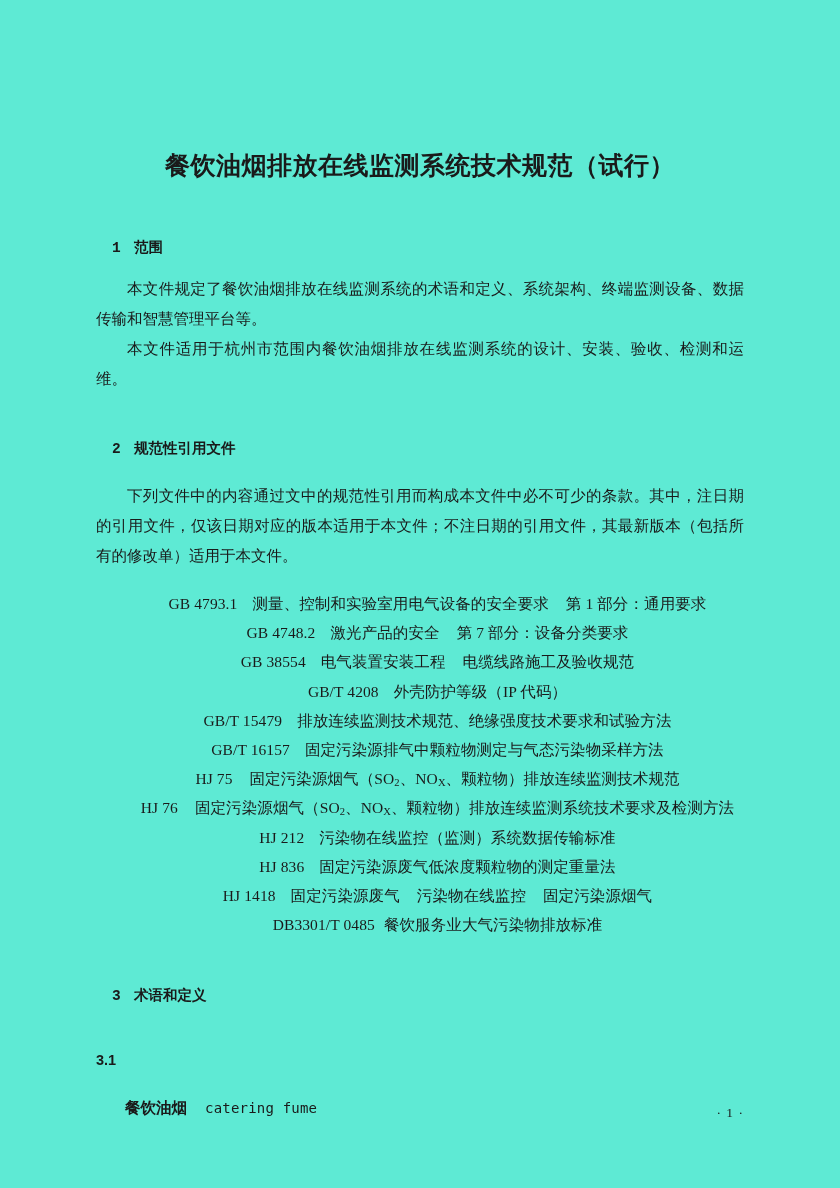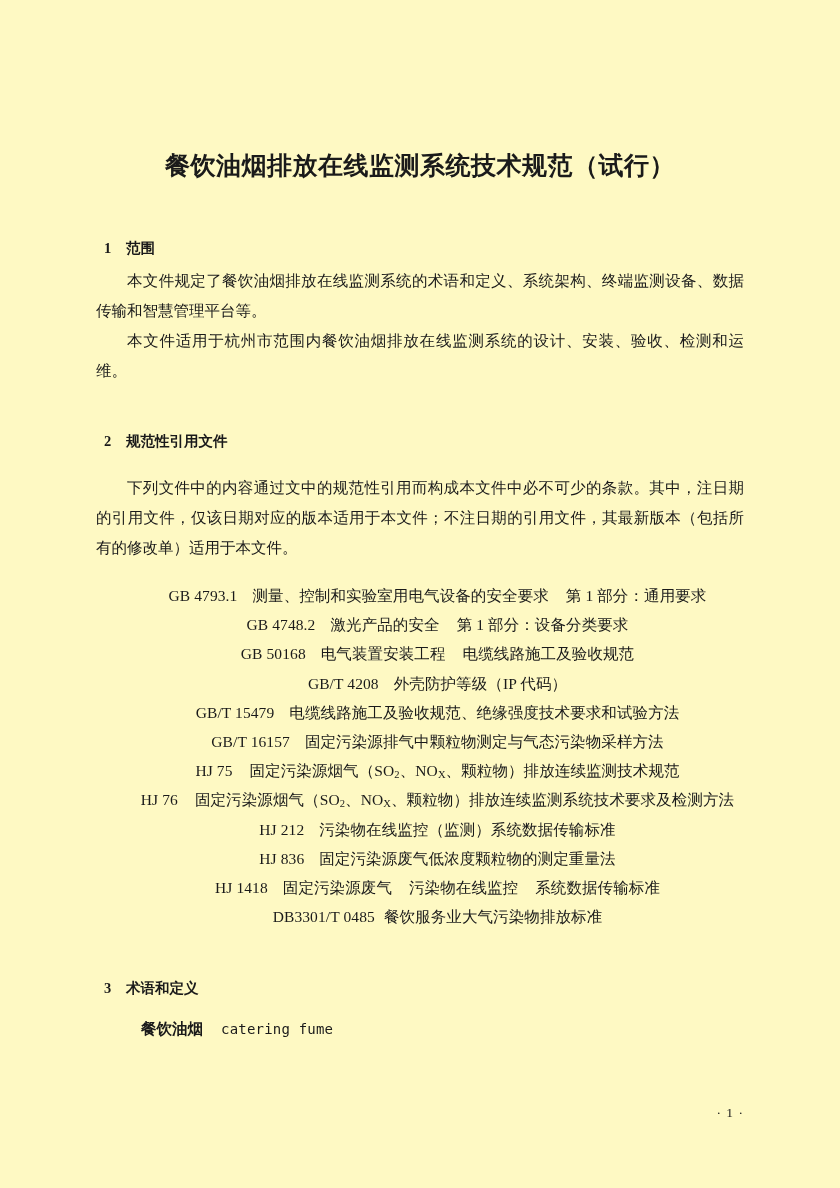--- a/index.html
+++ b/index.html
@@ -11,21 +11,21 @@
   body {
     font-family: "Liberation Serif", "DejaVu Serif", serif;
     color: #1a1a1a;
     -webkit-font-smoothing: antialiased;
   }
   .page {
     position: relative;
     width: 840px;
     height: 1188px;
     margin: 0 auto;
-    background: #fef9c3;
+    background: #5eead4;
     box-sizing: border-box;
     overflow: hidden;
   }
   .content {
     position: absolute;
     left: 96px;
     top: 0;
     width: 648px;
   }
 
@@ -36,25 +36,25 @@
     font-size: 25px;
     line-height: 34px;
     text-align: center;
     letter-spacing: 0.5px;
     margin: 0;
     padding-top: 148px;
   }
 
   
   .sec-heading {
-    font-family: Liberation Serif, serif;
+    font-family: Liberation Mono, monospace;
     font-weight: bold;
     font-size: 14.5px;
     line-height: 20px;
-    margin: 8px;
+    margin: 16px;
     white-space: pre;
   }
   .sec-num {
     display: inline-block;
     min-width: 22px;
   }
   .sec-1  { margin-top: 56px; }
   .sec-2  { margin-top: 45px; }
   .sec-3  { margin-top: 47px; }
 
@@ -100,24 +100,24 @@
   
   .term-num {
     font-family: "Liberation Sans", "DejaVu Sans", sans-serif;
     font-weight: bold;
     font-size: 14.5px;
     line-height: 20px;
     margin: 0;
     margin-top: 44px;
   }
   .term-line {
-    margin: 16px;
+    margin: 0;
     margin-top: 22px;
     padding-left: 29px;
-    line-height: 18px;
+    line-height: 32px;
     white-space: nowrap;
   }
   .term-zh {
     font-family: "Liberation Sans", "DejaVu Sans", sans-serif;
     font-weight: bold;
     font-size: 15.5px;
   }
   .term-en {
     font-family: "DejaVu Sans Mono", "Liberation Mono", monospace;
     font-size: 14px;
@@ -148,43 +148,44 @@
     <h2 class="sec-heading sec-1"><span class="sec-num">1</span><span>范围</span></h2>
     <p class="para para-first">本文件规定了餐饮油烟排放在线监测系统的术语和定义、系统架构、终端监测设备、数据传输和智慧管理平台等。</p>
     <p class="para">本文件适用于杭州市范围内餐饮油烟排放在线监测系统的设计、安装、验收、检测和运维。</p>
 
     <h2 class="sec-heading sec-2"><span class="sec-num">2</span><span>规范性引用文件</span></h2>
     <p class="para para-lead">下列文件中的内容通过文中的规范性引用而构成本文件中必不可少的条款。其中，注日期的引用文件，仅该日期对应的版本适用于本文件；不注日期的引用文件，其最新版本（包括所有的修改单）适用于本文件。</p>
 
     <ul class="ref-list">
       <li class="ref-item"><span class="ref-code">GB 4793.1</span><span class="ref-gap-m"></span><span>测量、控制和实验室用电气设备的安全要求</span><span class="ref-gap-l"></span><span>第 1 部分：通用要求</span></li>
 
-      <li class="ref-item"><span class="ref-code">GB 4748.2</span><span class="ref-gap-m"></span><span>激光产品的安全</span><span class="ref-gap-l"></span><span>第 1 部分：设备分类要求</span></li>
+      <li class="ref-item"><span class="ref-code">GB 4748.2</span><span class="ref-gap-m"></span><span>激光产品的安全</span><span class="ref-gap-l"></span><span>第 7 部分：设备分类要求</span></li>
 
-      <li class="ref-item"><span class="ref-code">GB 50168</span><span class="ref-gap-m"></span><span>电气装置安装工程</span><span class="ref-gap-l"></span><span>电缆线路施工及验收规范</span></li>
+      <li class="ref-item"><span class="ref-code">GB 38554</span><span class="ref-gap-m"></span><span>电气装置安装工程</span><span class="ref-gap-l"></span><span>电缆线路施工及验收规范</span></li>
 
       <li class="ref-item"><span class="ref-code">GB/T 4208</span><span class="ref-gap-m"></span><span>外壳防护等级（IP 代码）</span></li>
 
-      <li class="ref-item"><span class="ref-code">GB/T 15479</span><span class="ref-gap-m"></span><span>电缆线路施工及验收规范、绝缘强度技术要求和试验方法</span></li>
+      <li class="ref-item"><span class="ref-code">GB/T 15479</span><span class="ref-gap-m"></span><span>排放连续监测技术规范、绝缘强度技术要求和试验方法</span></li>
 
       <li class="ref-item"><span class="ref-code">GB/T 16157</span><span class="ref-gap-m"></span><span>固定污染源排气中颗粒物测定与气态污染物采样方法</span></li>
 
       <li class="ref-item"><span class="ref-code">HJ 75</span><span class="ref-gap-l"></span><span><span>固定污染源烟气（SO</span><sub>2</sub><span>、NO</span><sub>X</sub><span>、颗粒物）排放连续监测技术规范</span></span></li>
 
       <li class="ref-item"><span class="ref-code">HJ 76</span><span class="ref-gap-l"></span><span><span>固定污染源烟气（SO</span><sub>2</sub><span>、NO</span><sub>X</sub><span>、颗粒物）排放连续监测系统技术要求及检测方法</span></span></li>
 
       <li class="ref-item"><span class="ref-code">HJ 212</span><span class="ref-gap-m"></span><span>污染物在线监控（监测）系统数据传输标准</span></li>
 
       <li class="ref-item"><span class="ref-code">HJ 836</span><span class="ref-gap-m"></span><span>固定污染源废气低浓度颗粒物的测定重量法</span></li>
 
-      <li class="ref-item"><span class="ref-code">HJ 1418</span><span class="ref-gap-m"></span><span>固定污染源废气</span><span class="ref-gap-l"></span><span>污染物在线监控</span><span class="ref-gap-l"></span><span>系统数据传输标准</span></li>
+      <li class="ref-item"><span class="ref-code">HJ 1418</span><span class="ref-gap-m"></span><span>固定污染源废气</span><span class="ref-gap-l"></span><span>污染物在线监控</span><span class="ref-gap-l"></span><span>固定污染源烟气</span></li>
 
       <li class="ref-item"><span class="ref-code">DB3301/T 0485</span><span class="ref-gap-s"></span><span>餐饮服务业大气污染物排放标准</span></li>
     </ul>
 
     <h2 class="sec-heading sec-3"><span class="sec-num">3</span><span>术语和定义</span></h2>
 
+    <p class="term-num">3.1</p>
     <p class="term-line"><span class="term-zh">餐饮油烟</span><span class="term-en">catering fume</span></p>
 
   </div>
 
   <div class="page-footer">· 1 ·</div>
 </div>
 
 </body></html>

